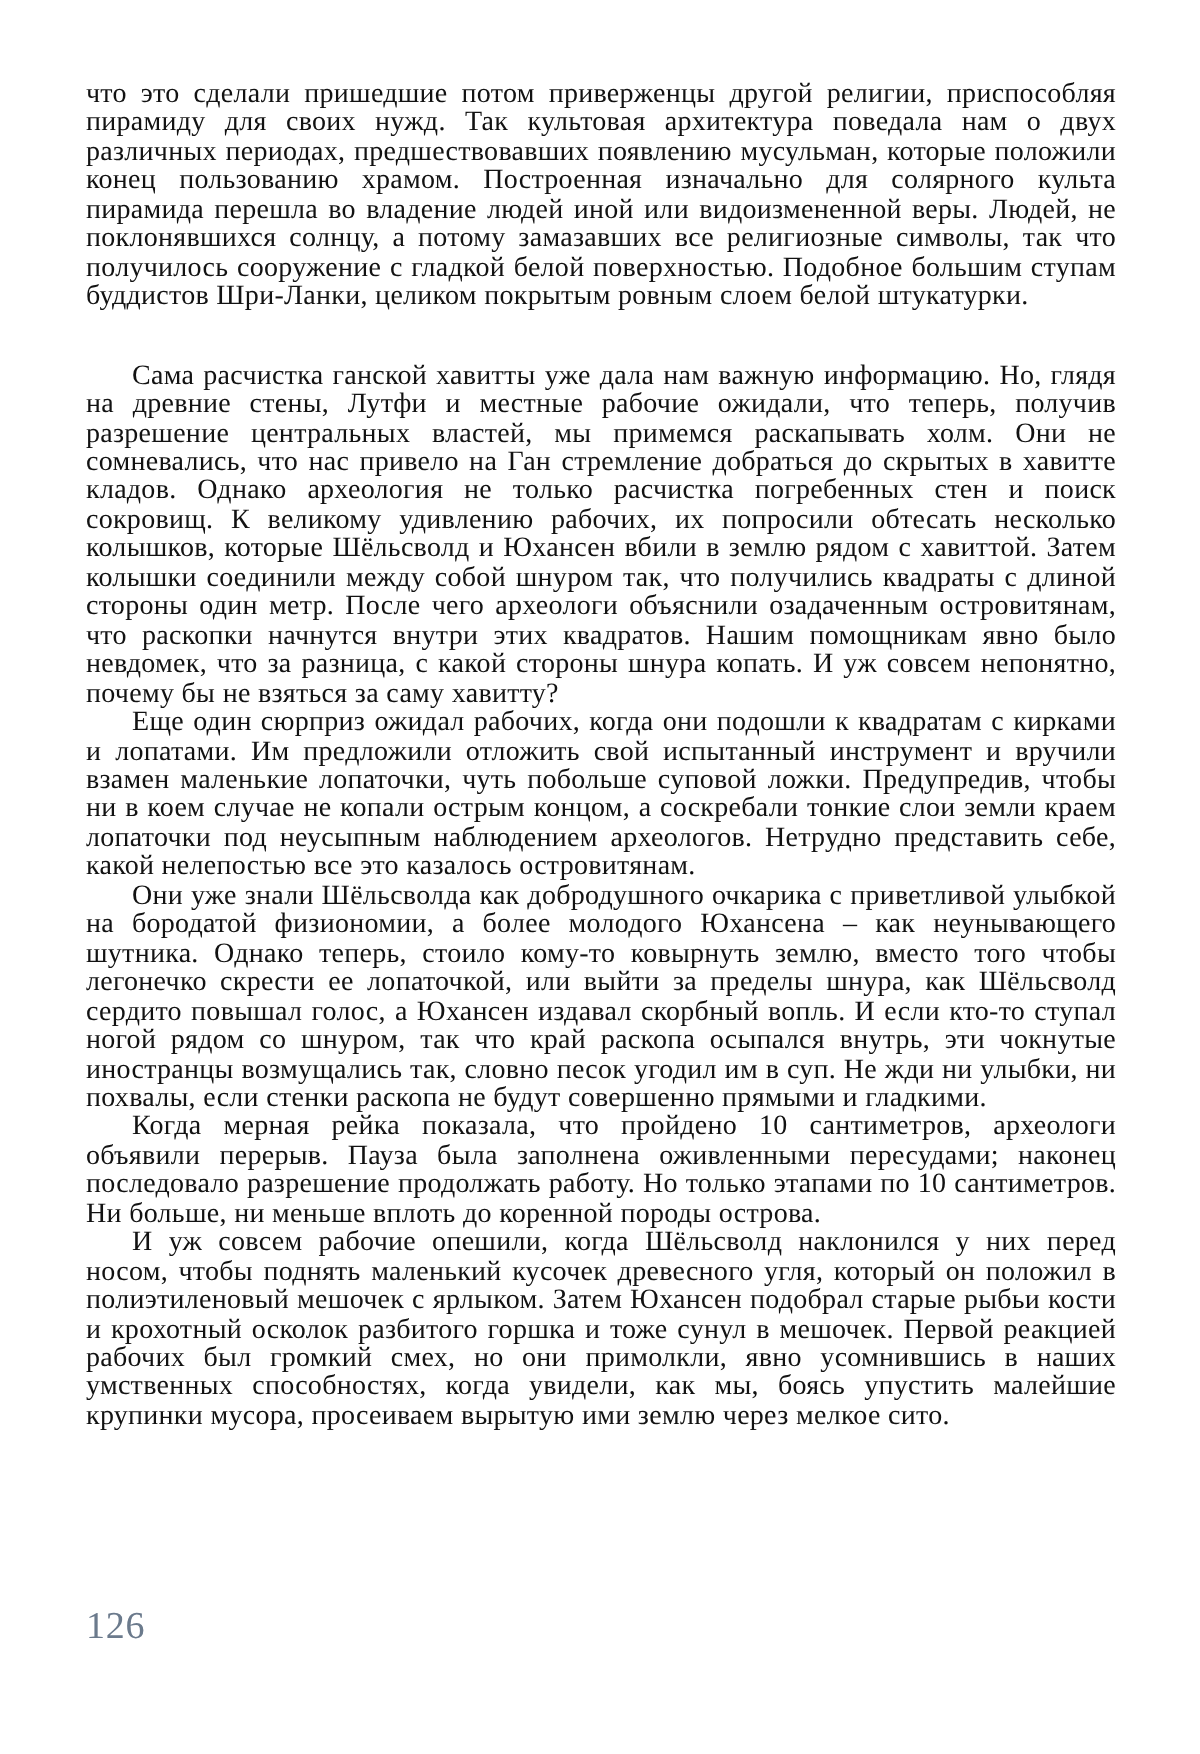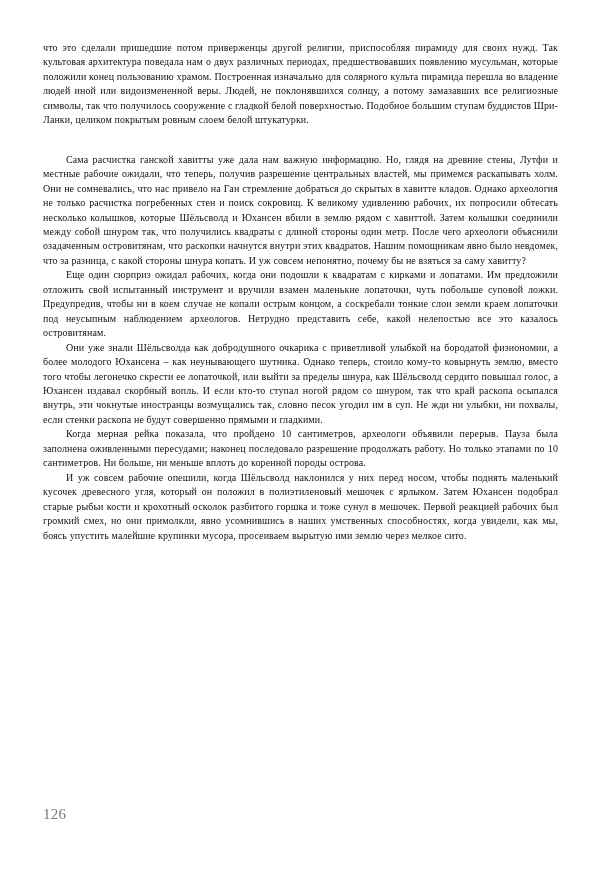--- a/index.html
+++ b/index.html
@@ -31,41 +31,41 @@
     position: absolute;
     left: 43px;
     top: 41px;
     width: 515px;
   }
 
   .para {
     margin: 0;
     text-align: justify;
     text-justify: inter-word;
-    font-size: 10px;
+    font-size: 14px;
     line-height: 14.45px;
     letter-spacing: 0.01em;
     word-spacing: 0.005em;
     hyphens: manual;
     text-indent: 0;
   }
 
   .para.indent {
     text-indent: 23px;
   }
 
   .block-gap {
     height: 25px;
   }
 
   .page-number {
     position: absolute;
     left: 43px;
     top: 806px;
-    font-size: 15px;
+    font-size: 19px;
     line-height: 16px;
     color: #6b7a8c;
     letter-spacing: 0.02em;
   }
 </style>
 </head>
 <body>
 
 <div class="page">
 

